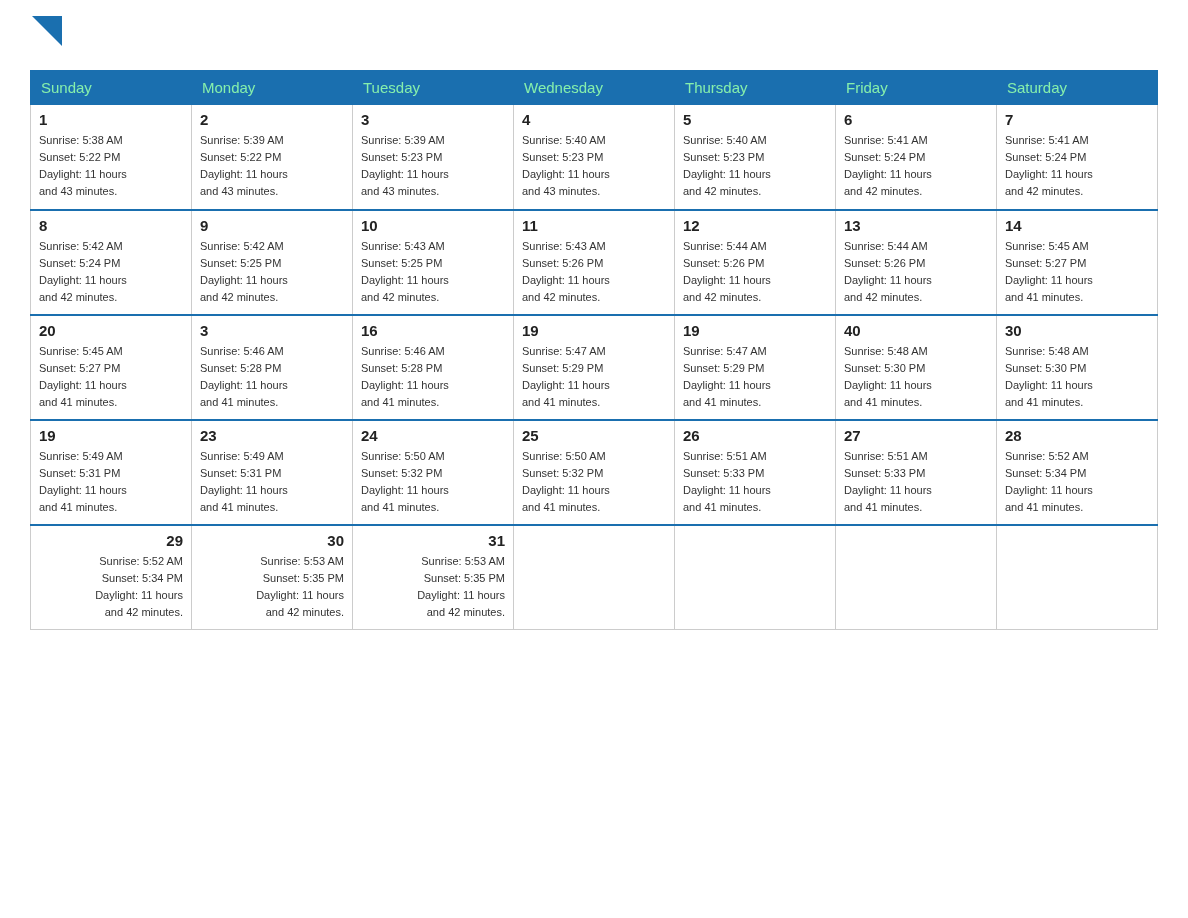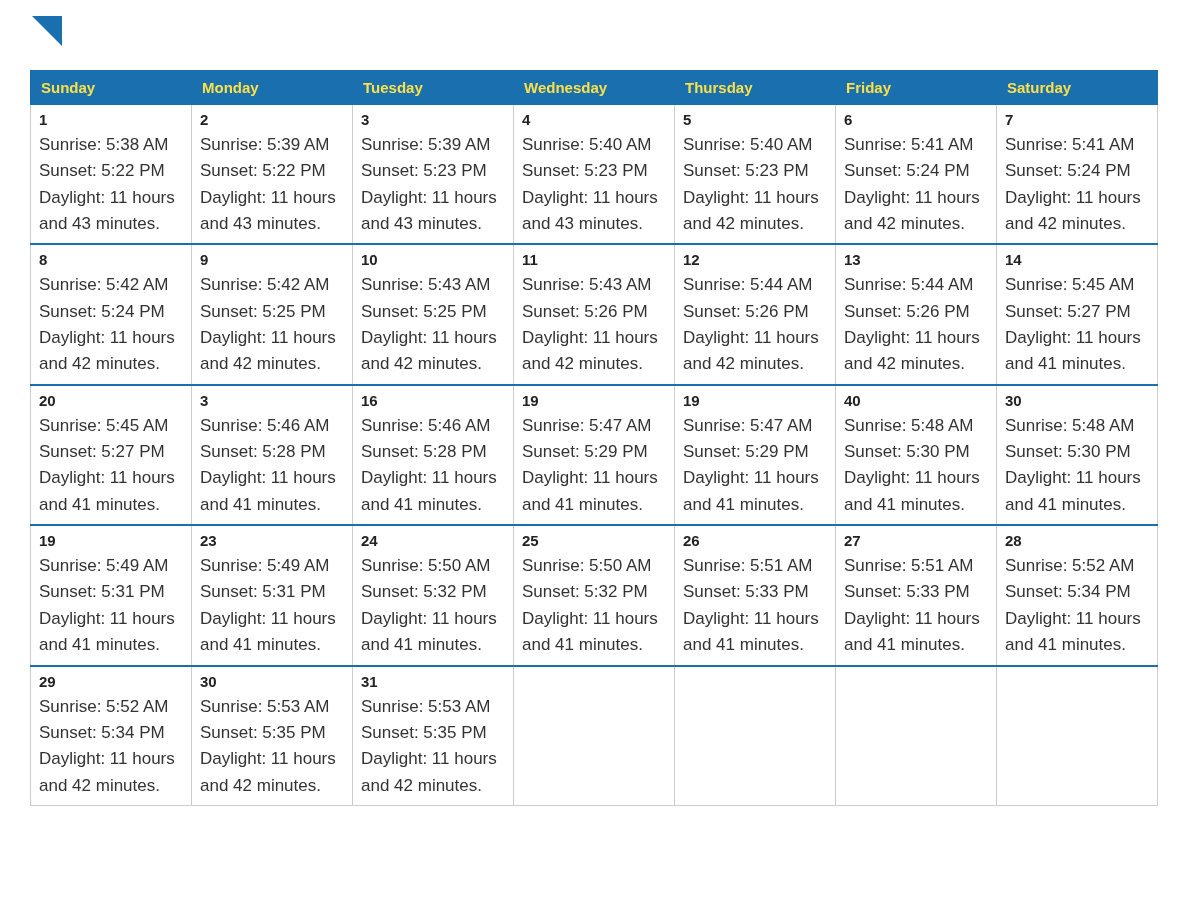--- a/index.html
+++ b/index.html
@@ -57,53 +57,54 @@
       color: #555;
       margin-top: 4px;
     }
     table {
       width: 100%;
       border-collapse: collapse;
       font-size: 13.5px;
     }
     thead tr th {
       background-color: #1a6faf;
-      color: #fde047;
+      color: #86efac;
       padding: 8px 10px;
       text-align: left;
       font-size: 15px;
-      font-weight: 700;
+      font-weight: 400;
       border: 1px solid #1a6faf;
     }
     tbody tr td {
       border: 1px solid #ccc;
       vertical-align: top;
       padding: 6px 8px;
       width: 14.28%;
       height: 105px;
     }
     .day-number {
       font-size: 15px;
       font-weight: bold;
       color: #222;
       margin-bottom: 4px;
     }
     .day-info {
-      font-size: 17px;
+      font-size: 11px;
       color: #333;
       line-height: 1.55;
     }
     tbody tr td.empty {
       background: #fff;
     }
     tbody tr {
       border-bottom: 2px solid #1a6faf;
     }
     tbody tr:last-child {
       border-bottom: 1px solid #ccc;
+      text-align: right;
     }
   </style>
 </head>
 <body>
 
 <div class="header">
   <div class="logo-wrapper">
     <div class="logo-row1">
       <span class="logo-text-general"></span>
 

